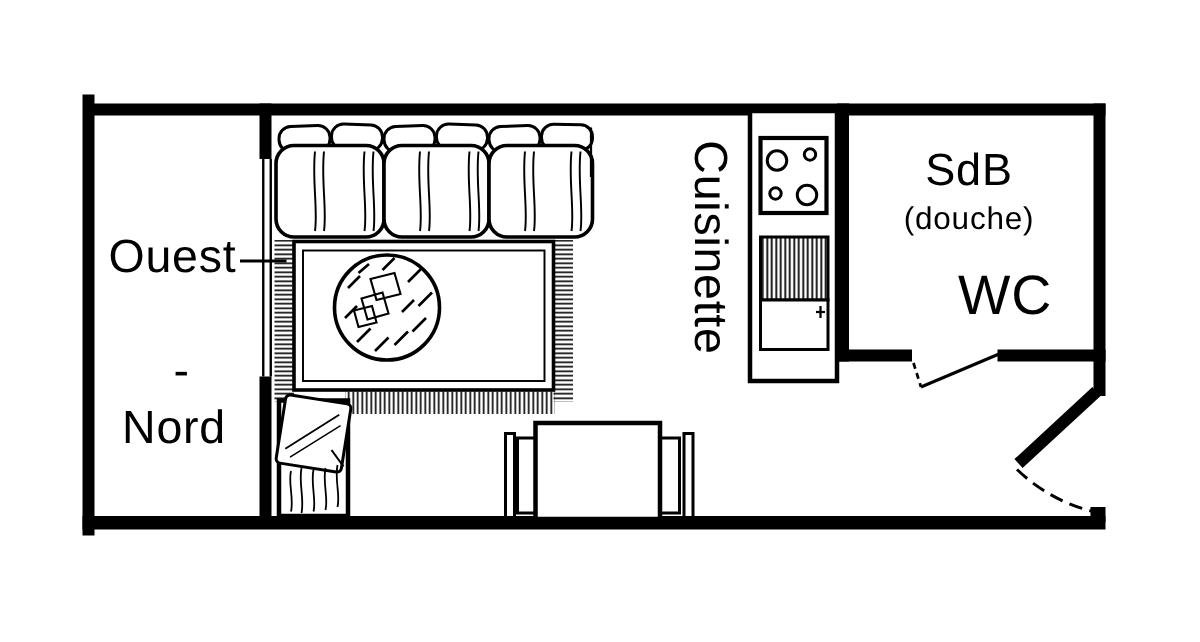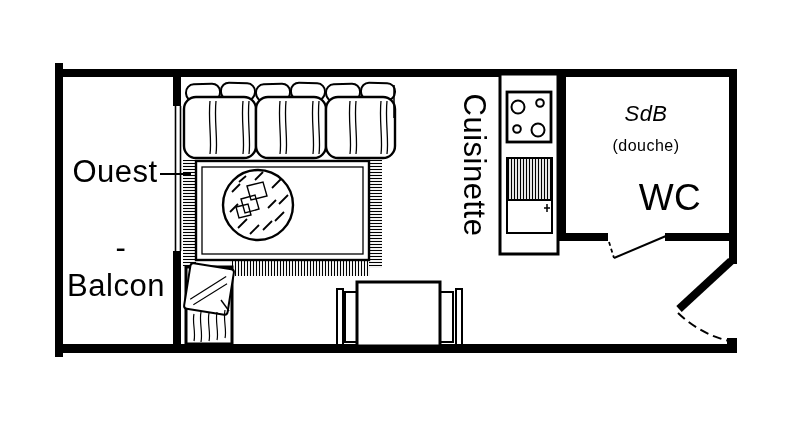--- a/index.html
+++ b/index.html
@@ -20,22 +20,22 @@
   .plan svg { position: absolute; left: 0; top: 0; color: var(--ink); }
   .label {
     position: absolute;
     transform: translate(-50%, -50%);
     white-space: nowrap;
     line-height: 1;
     color: var(--ink);
     letter-spacing: 0.5px;
   }
   .f31 { font-size: 31px; }
-  .f34 { font-size: 22px; font-style: italic; }
-  .f21 { font-size: 16px; }
+  .f34 { font-size: 30px; }
+  .f21 { font-size: 21px; }
   .f37 { font-size: 37px; margin-left: 24px; }
   .rot90 { transform: translate(-50%, -50%) rotate(90deg); }
 </style>
 </head>
 <body>
 
 <div class="plan">
 
   <svg width="800" height="428" viewBox="0 0 800 428">
     <defs>
@@ -184,21 +184,21 @@
       <g>
         <rect x="507" y="200" width="45" height="33" fill="#ffffff" stroke-width="2"></rect>
         <line x1="547" y1="204" x2="547" y2="212" stroke-width="1.5"></line>
         <line x1="544" y1="208" x2="550" y2="208" stroke-width="1.5"></line>
       </g>
     </g>
   </svg>
 
   <div class="label f31" style="left:115px; top:171px;">Ouest</div>
   <div class="label f31" style="left:121px; top:247px;">-</div>
-  <div class="label f31" style="left:116px; top:285px;">Balcon</div>
+  <div class="label f31" style="left:116px; top:285px;">Nord</div>
 
   <div class="label f31 rot90" style="left:474px; top:165px;">Cuisinette</div>
 
   <div class="label f34" style="left:646px; top:114px;">SdB</div>
   <div class="label f21" style="left:646px; top:146px;">(douche)</div>
   <div class="label f37" style="left:646px; top:197px;">WC</div>
 
 </div>
 
 </body></html>

